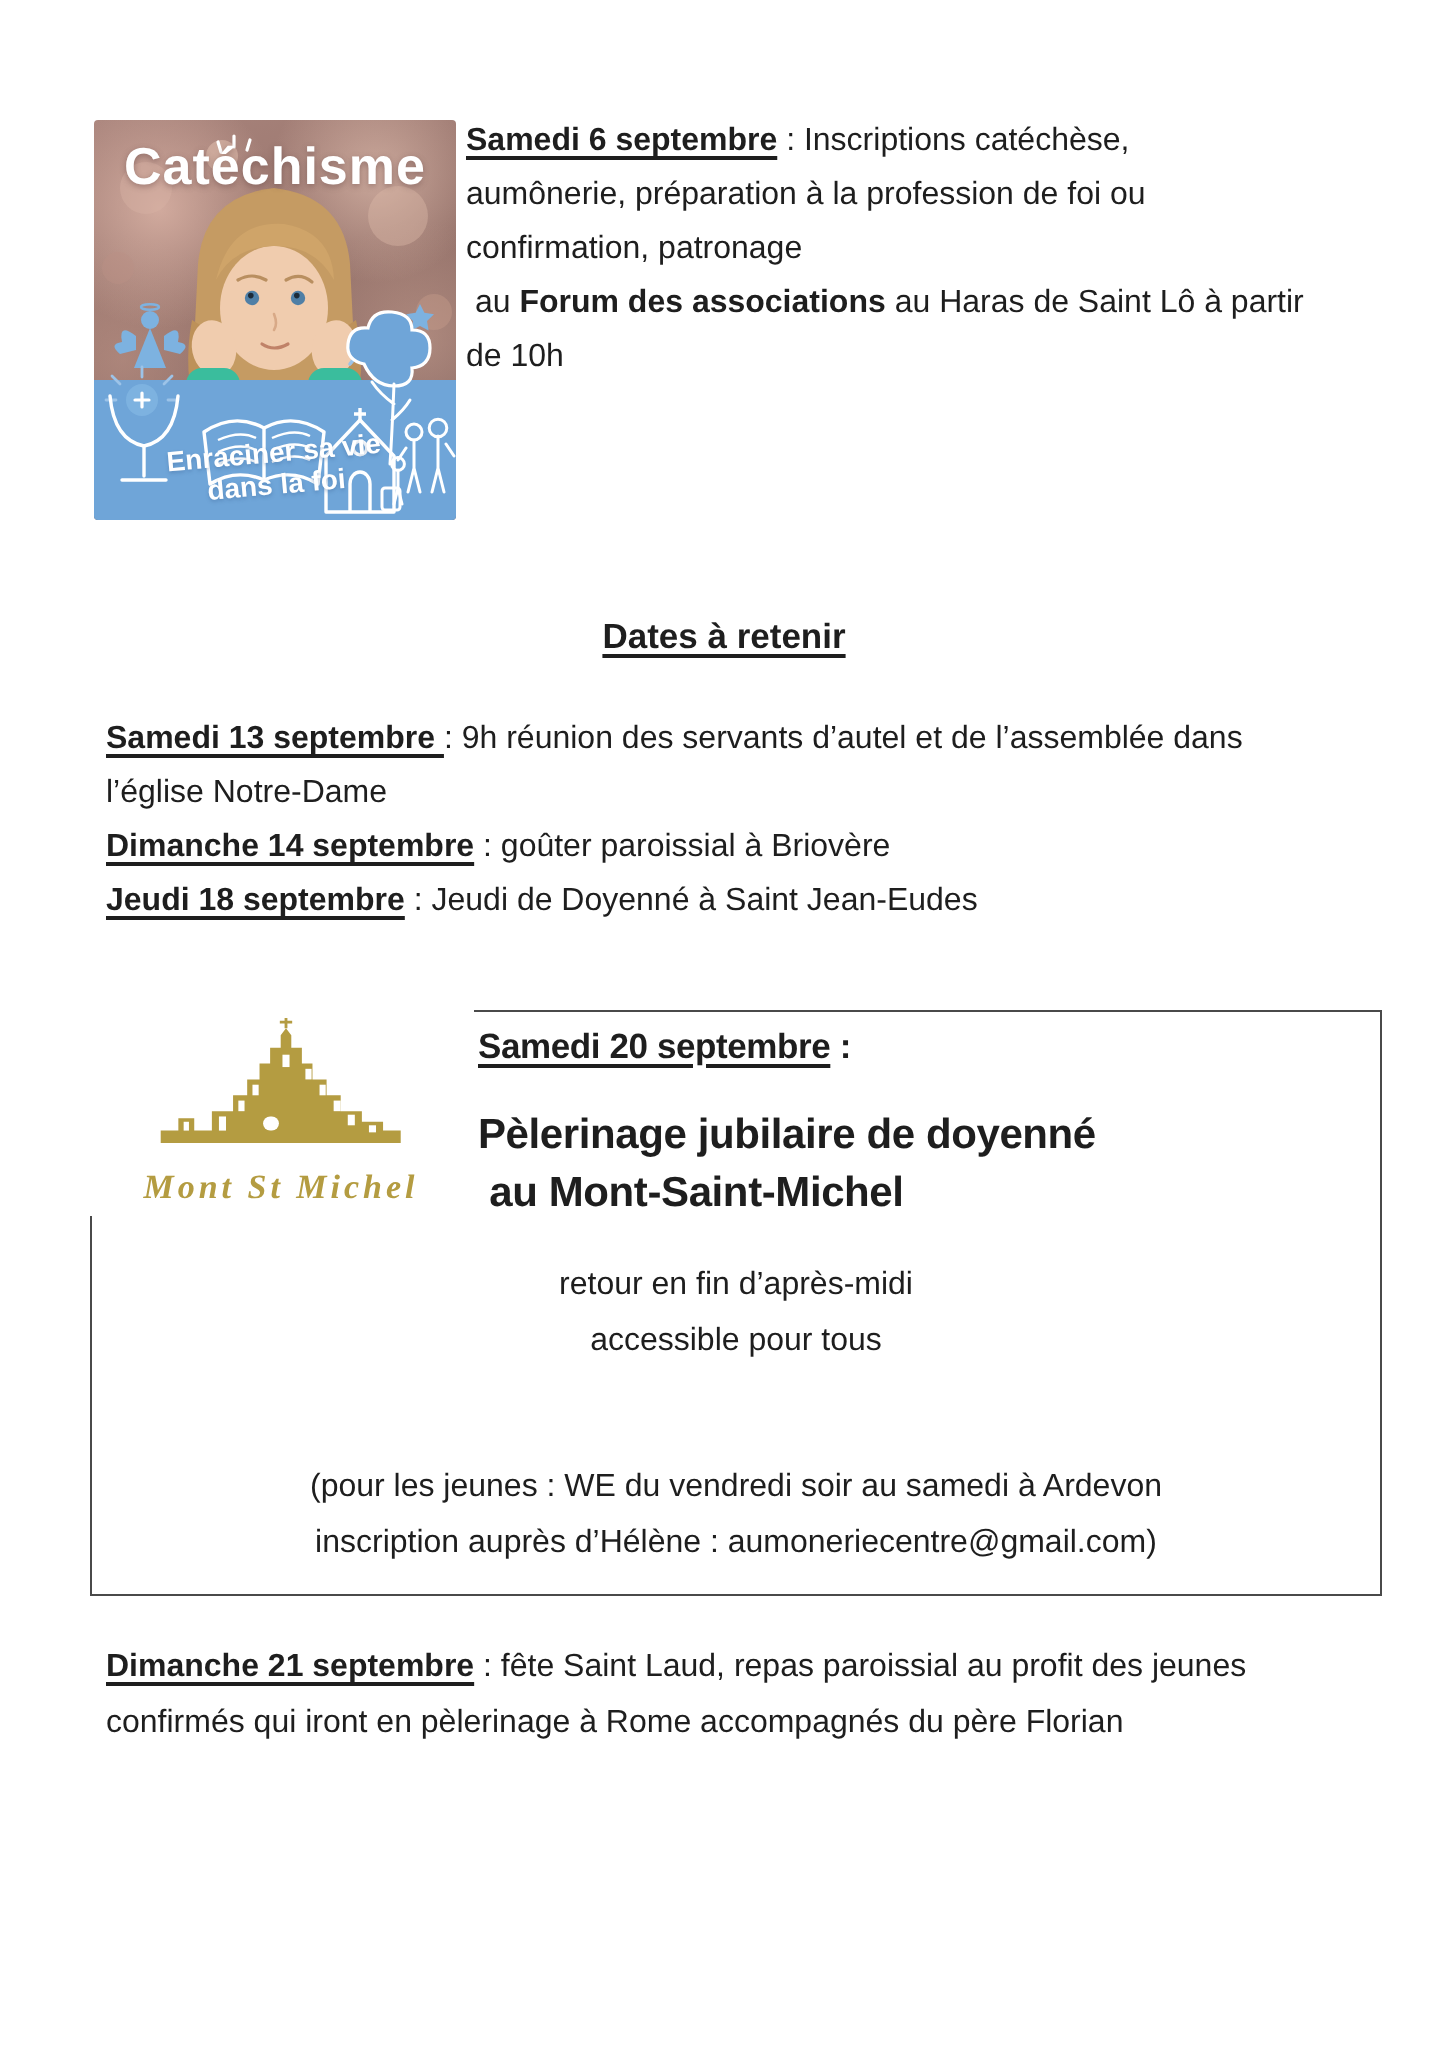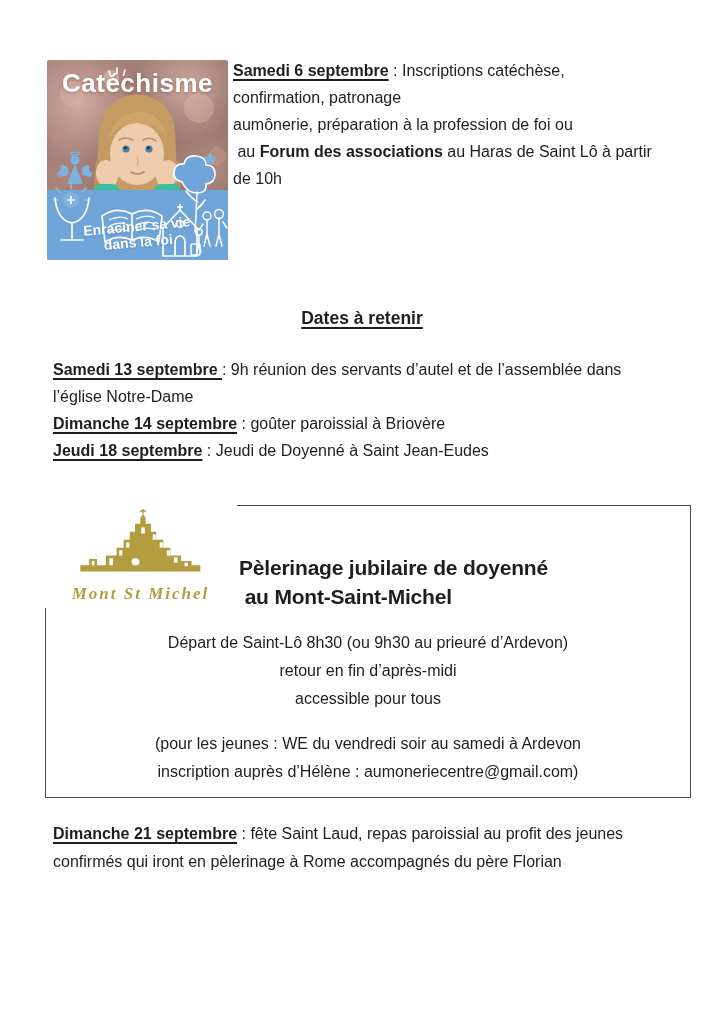--- a/index.html
+++ b/index.html
@@ -167,42 +167,42 @@
     </svg>
     <div class="poster-title">Catéchisme</div>
     <div class="poster-tagline">
       <div class="line">Enraciner sa vie</div>
       <div class="line">dans la foi</div>
     </div>
   </div>
 
   <div class="intro">
     <div class="line"><span class="bu">Samedi 6 septembre</span><span> : Inscriptions catéchèse,</span></div>
+    <div class="line">aumônerie, préparation à la profession de foi ou</div>
     <div class="line">confirmation, patronage</div>
-    <div class="line">aumônerie, préparation à la profession de foi ou</div>
     <div class="line"><span> au </span><span class="b">Forum des associations</span><span> au Haras de Saint Lô à partir</span></div>
     <div class="line">de 10h</div>
   </div>
 
   <div class="dates-heading"><span class="bu">Dates à retenir</span></div>
 
   <div class="dates-para">
     <div class="line"><span class="bu">Samedi 13 septembre </span><span>: 9h réunion des servants d’autel et de l’assemblée dans</span></div>
     <div class="line">l’église Notre-Dame</div>
     <div class="line"><span class="bu">Dimanche 14 septembre</span><span> : goûter paroissial à Briovère</span></div>
     <div class="line"><span class="bu">Jeudi 18 septembre</span><span> : Jeudi de Doyenné à Saint Jean-Eudes</span></div>
   </div>
 
   <div class="box">
+    <div class="box-date"><span class="bu">Samedi 20 septembre</span><span class="b"> :</span></div>
     <div class="box-title">
       <div class="line">Pèlerinage jubilaire de doyenné</div>
       <div class="line"> au Mont-Saint-Michel</div>
     </div>
     <div class="box-info">
-      <div class="line">Départ de Saint-Lô 8h30 (ou 9h30 au prieuré d’Ardevon)</div>
       <div class="line">retour en fin d’après-midi</div>
       <div class="line">accessible pour tous</div>
     </div>
     <div class="box-youth">
       <div class="line">(pour les jeunes : WE du vendredi soir au samedi à Ardevon</div>
       <div class="line">inscription auprès d’Hélène : aumoneriecentre@gmail.com)</div>
     </div>
   </div>
 
   <div class="logo-cover">

